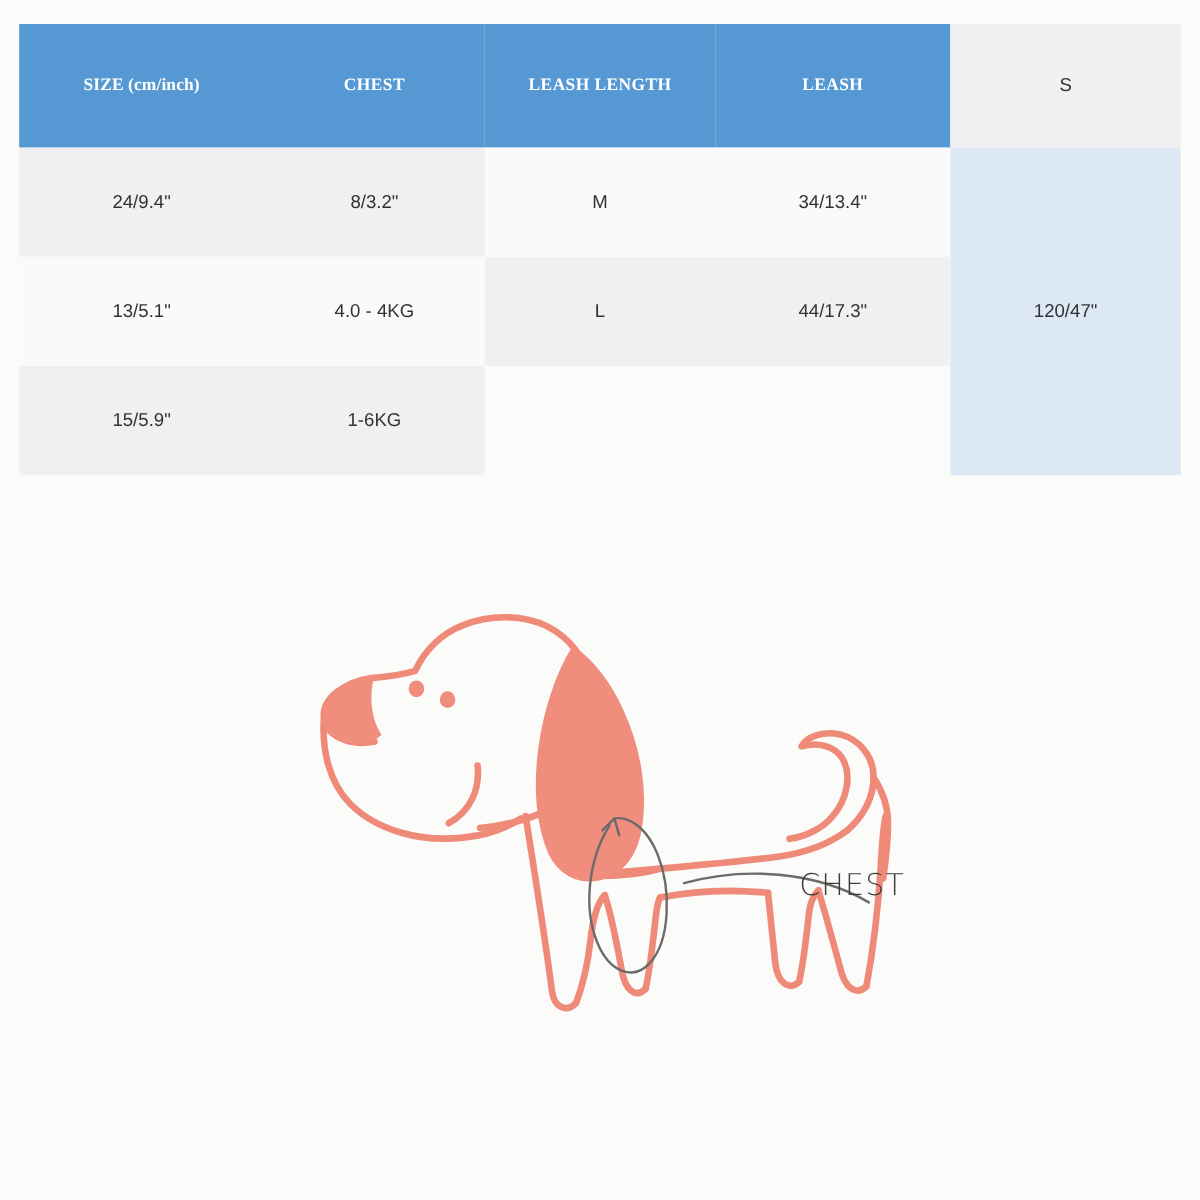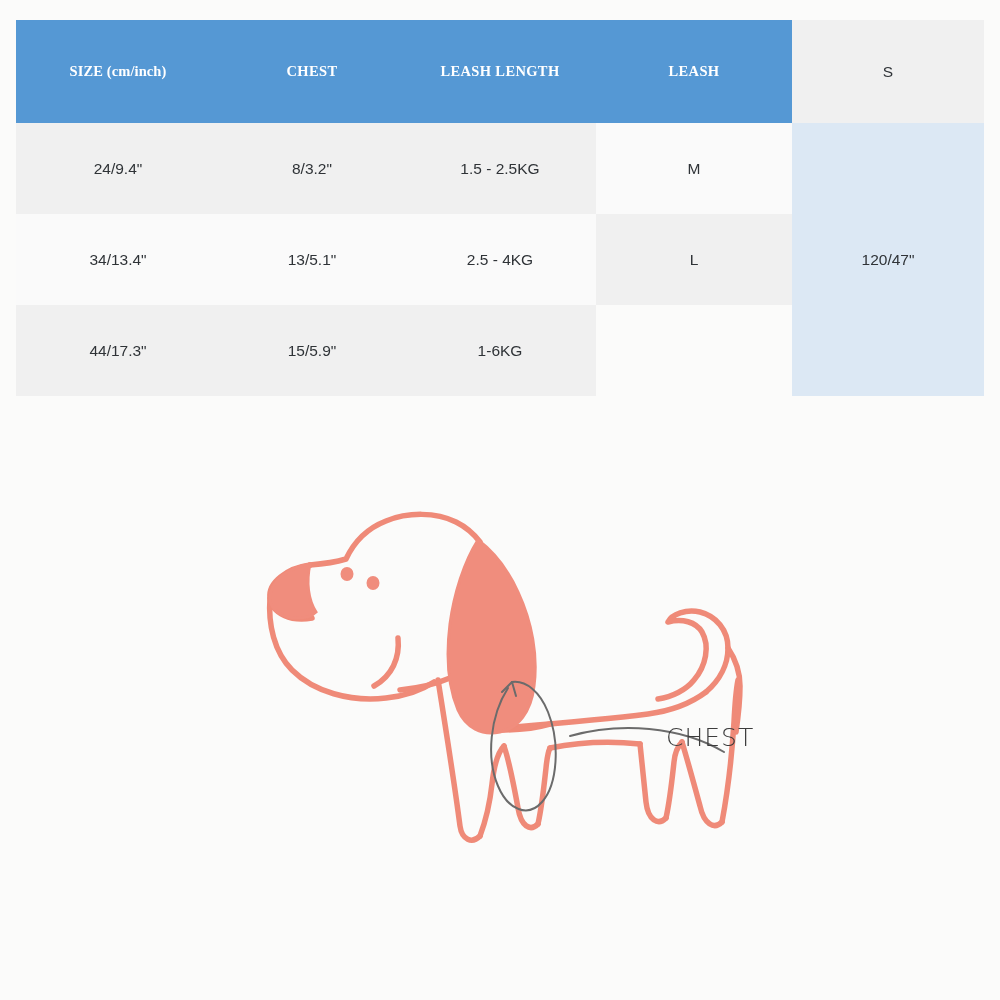--- a/index.html
+++ b/index.html
@@ -99,28 +99,27 @@
   <div class="table-grid">
 
     <div class="hdr-cell size-hdr">SIZE (cm/inch)</div>
     <div class="hdr-cell">CHEST</div>
     <div class="hdr-cell">LEASH LENGTH</div>
     <div class="hdr-cell">LEASH</div>
 
     <div class="body-cell row-odd">S</div>
     <div class="body-cell row-odd">24/9.4"</div>
     <div class="body-cell row-odd">8/3.2"</div>
-    <div class="body-cell row-odd">1.5 - 2.5KG</div>
 
     <div class="leash-cell">120/47"</div>
 
     <div class="body-cell row-even">M</div>
     <div class="body-cell row-even">34/13.4"</div>
     <div class="body-cell row-even">13/5.1"</div>
-    <div class="body-cell row-even">2.5 - 4KG</div>
+    <div class="body-cell row-even">4.0 - 4KG</div>
 
     <div class="body-cell row-odd">L</div>
     <div class="body-cell row-odd">44/17.3"</div>
     <div class="body-cell row-odd">15/5.9"</div>
     <div class="body-cell row-odd">1-6KG</div>
 
   </div>
 </div>
 
 <div id="dog-illustration">

